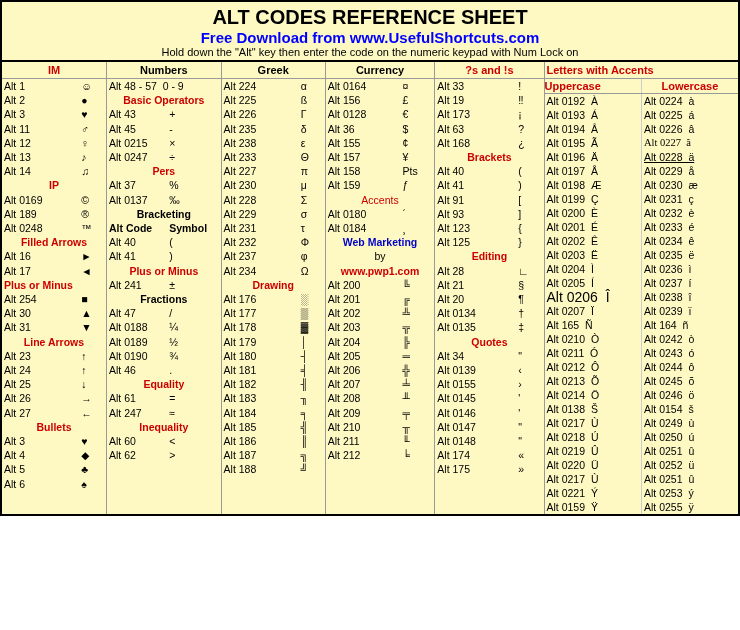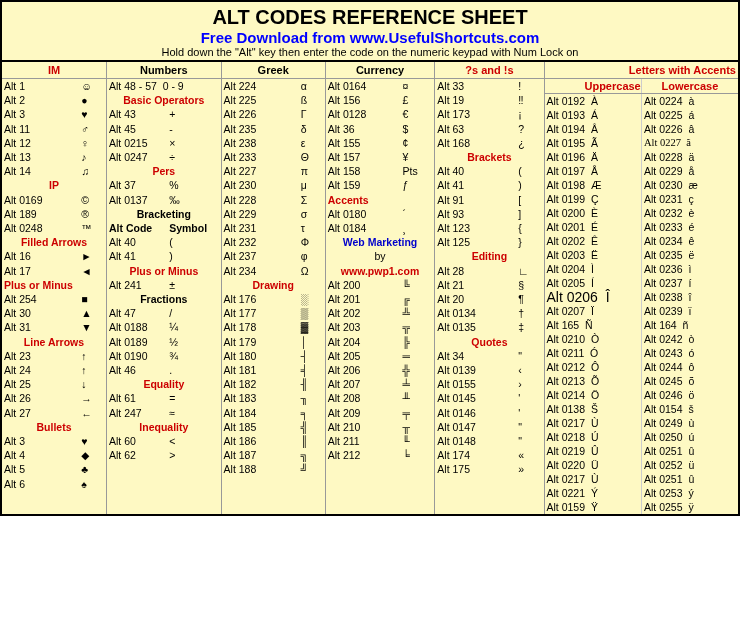--- a/index.html
+++ b/index.html
@@ -96,21 +96,21 @@
   </div>
 
   <table class="main-table">
     <tbody>
         <tr class="hdr-row">
       <td style="color:#c00;font-weight:bold;text-align:center;border-bottom:1px solid #999;border-right:1px solid #999;width:105px;">IM</td>
       <td style="color:#000;font-weight:bold;text-align:center;border-bottom:1px solid #999;border-right:1px solid #999;width:115px;">Numbers</td>
       <td style="color:#000;font-weight:bold;text-align:center;border-bottom:1px solid #999;border-right:1px solid #999;width:105px;">Greek</td>
       <td style="color:#000;font-weight:bold;text-align:center;border-bottom:1px solid #999;border-right:1px solid #999;width:110px;">Currency</td>
       <td style="color:#c00;font-weight:bold;text-align:center;border-bottom:1px solid #999;border-right:1px solid #999;width:110px;">?s and !s</td>
-      <td style="color:#c00;font-weight:bold;text-align:right;border-bottom:1px solid #999;width:195px;">Letters with Accents</td>
+      <td style="color:#c00;font-weight:bold;text-align:left;border-bottom:1px solid #999;width:195px;">Letters with Accents</td>
     </tr>
     <tr>
 
       <td style="border-right:1px solid #999;vertical-align:top;width:105px;">
         <table class="inner-table">
           <tbody>
                 <tr>
                   <td>Alt 1</td>
                   <td class="sym">☺</td>
                 </tr>
@@ -479,21 +479,21 @@
                 </tr>
           <tr>
                   <td>Alt 158</td>
                   <td>Pts</td>
                 </tr>
           <tr>
                   <td>Alt 159</td>
                   <td class="sym">ƒ</td>
                 </tr>
           <tr>
-                  <td colspan="2" style="color:#c00;font-weight:bold;">Accents</td>
+                  <td colspan="2" style="color:#c00;font-weight:normal;text-align:center;">Accents</td>
                 </tr>
           <tr>
                   <td>Alt 0180</td>
                   <td class="sym">´</td>
                 </tr>
           <tr>
                   <td>Alt 0184</td>
                   <td class="sym">¸</td>
                 </tr>
           <tr>
@@ -675,21 +675,21 @@
                 </tr>
         </tbody>
             </table>
       </td>
 
       <td style="vertical-align:top;width:195px;">
 
         <table style="width:100%;border-collapse:collapse;">
           <tbody>
                 <tr>
-            <td style="font-weight:bold;text-align:right;border-right:1px solid #ccc;border-bottom:1px solid #999;width:97px;font-size:11px;color:#c00;">Uppercase</td>
+            <td style="font-weight:bold;text-align:left;border-right:1px solid #ccc;border-bottom:1px solid #999;width:97px;font-size:11px;color:#c00;">Uppercase</td>
             <td style="font-weight:bold;text-align:center;border-bottom:1px solid #999;width:97px;font-size:11px;color:#c00;">Lowercase</td>
           </tr>
         </tbody>
             </table>
 
         <table style="width:100%;border-collapse:collapse;">
           <tbody>
                 <tr>
                   <td style="width:97px;border-right:1px solid #ccc;padding:0 2px;line-height:14px;font-size:10.5px;white-space:nowrap;">Alt 0192 &nbsp;À</td>
                   <td style="padding:0 2px;line-height:14px;font-size:10.5px;white-space:nowrap;">Alt 0224 &nbsp;à</td>
@@ -701,21 +701,21 @@
           <tr>
                   <td style="border-right:1px solid #ccc;padding:0 2px;line-height:14px;font-size:10.5px;white-space:nowrap;">Alt 0194 &nbsp;Â</td>
                   <td style="padding:0 2px;line-height:14px;font-size:10.5px;white-space:nowrap;">Alt 0226 &nbsp;â</td>
                 </tr>
           <tr>
                   <td style="border-right:1px solid #ccc;padding:0 2px;line-height:14px;font-size:10.5px;white-space:nowrap;">Alt 0195 &nbsp;Ã</td>
                   <td style="padding:0 2px;line-height:14px;font-size:10.5px;white-space:nowrap;font-family:Liberation Serif, serif;">Alt 0227 &nbsp;ã</td>
                 </tr>
           <tr>
                   <td style="border-right:1px solid #ccc;padding:0 2px;line-height:14px;font-size:10.5px;white-space:nowrap;">Alt 0196 &nbsp;Ä</td>
-                  <td style="padding:0 2px;line-height:14px;font-size:10.5px;white-space:nowrap;">Alt 0228 &nbsp;ä</td>
+                  <td style="padding:0 2px;line-height:14px;font-size:10.5px;white-space:nowrap;text-decoration:underline;">Alt 0228 &nbsp;ä</td>
                 </tr>
           <tr>
                   <td style="border-right:1px solid #ccc;padding:0 2px;line-height:14px;font-size:10.5px;white-space:nowrap;">Alt 0197 &nbsp;Å</td>
                   <td style="padding:0 2px;line-height:14px;font-size:10.5px;white-space:nowrap;">Alt 0229 &nbsp;å</td>
                 </tr>
           <tr>
                   <td style="border-right:1px solid #ccc;padding:0 2px;line-height:14px;font-size:10.5px;white-space:nowrap;">Alt 0198 &nbsp;Æ</td>
                   <td style="padding:0 2px;line-height:14px;font-size:10.5px;white-space:nowrap;">Alt 0230 &nbsp;æ</td>
                 </tr>
           <tr>

